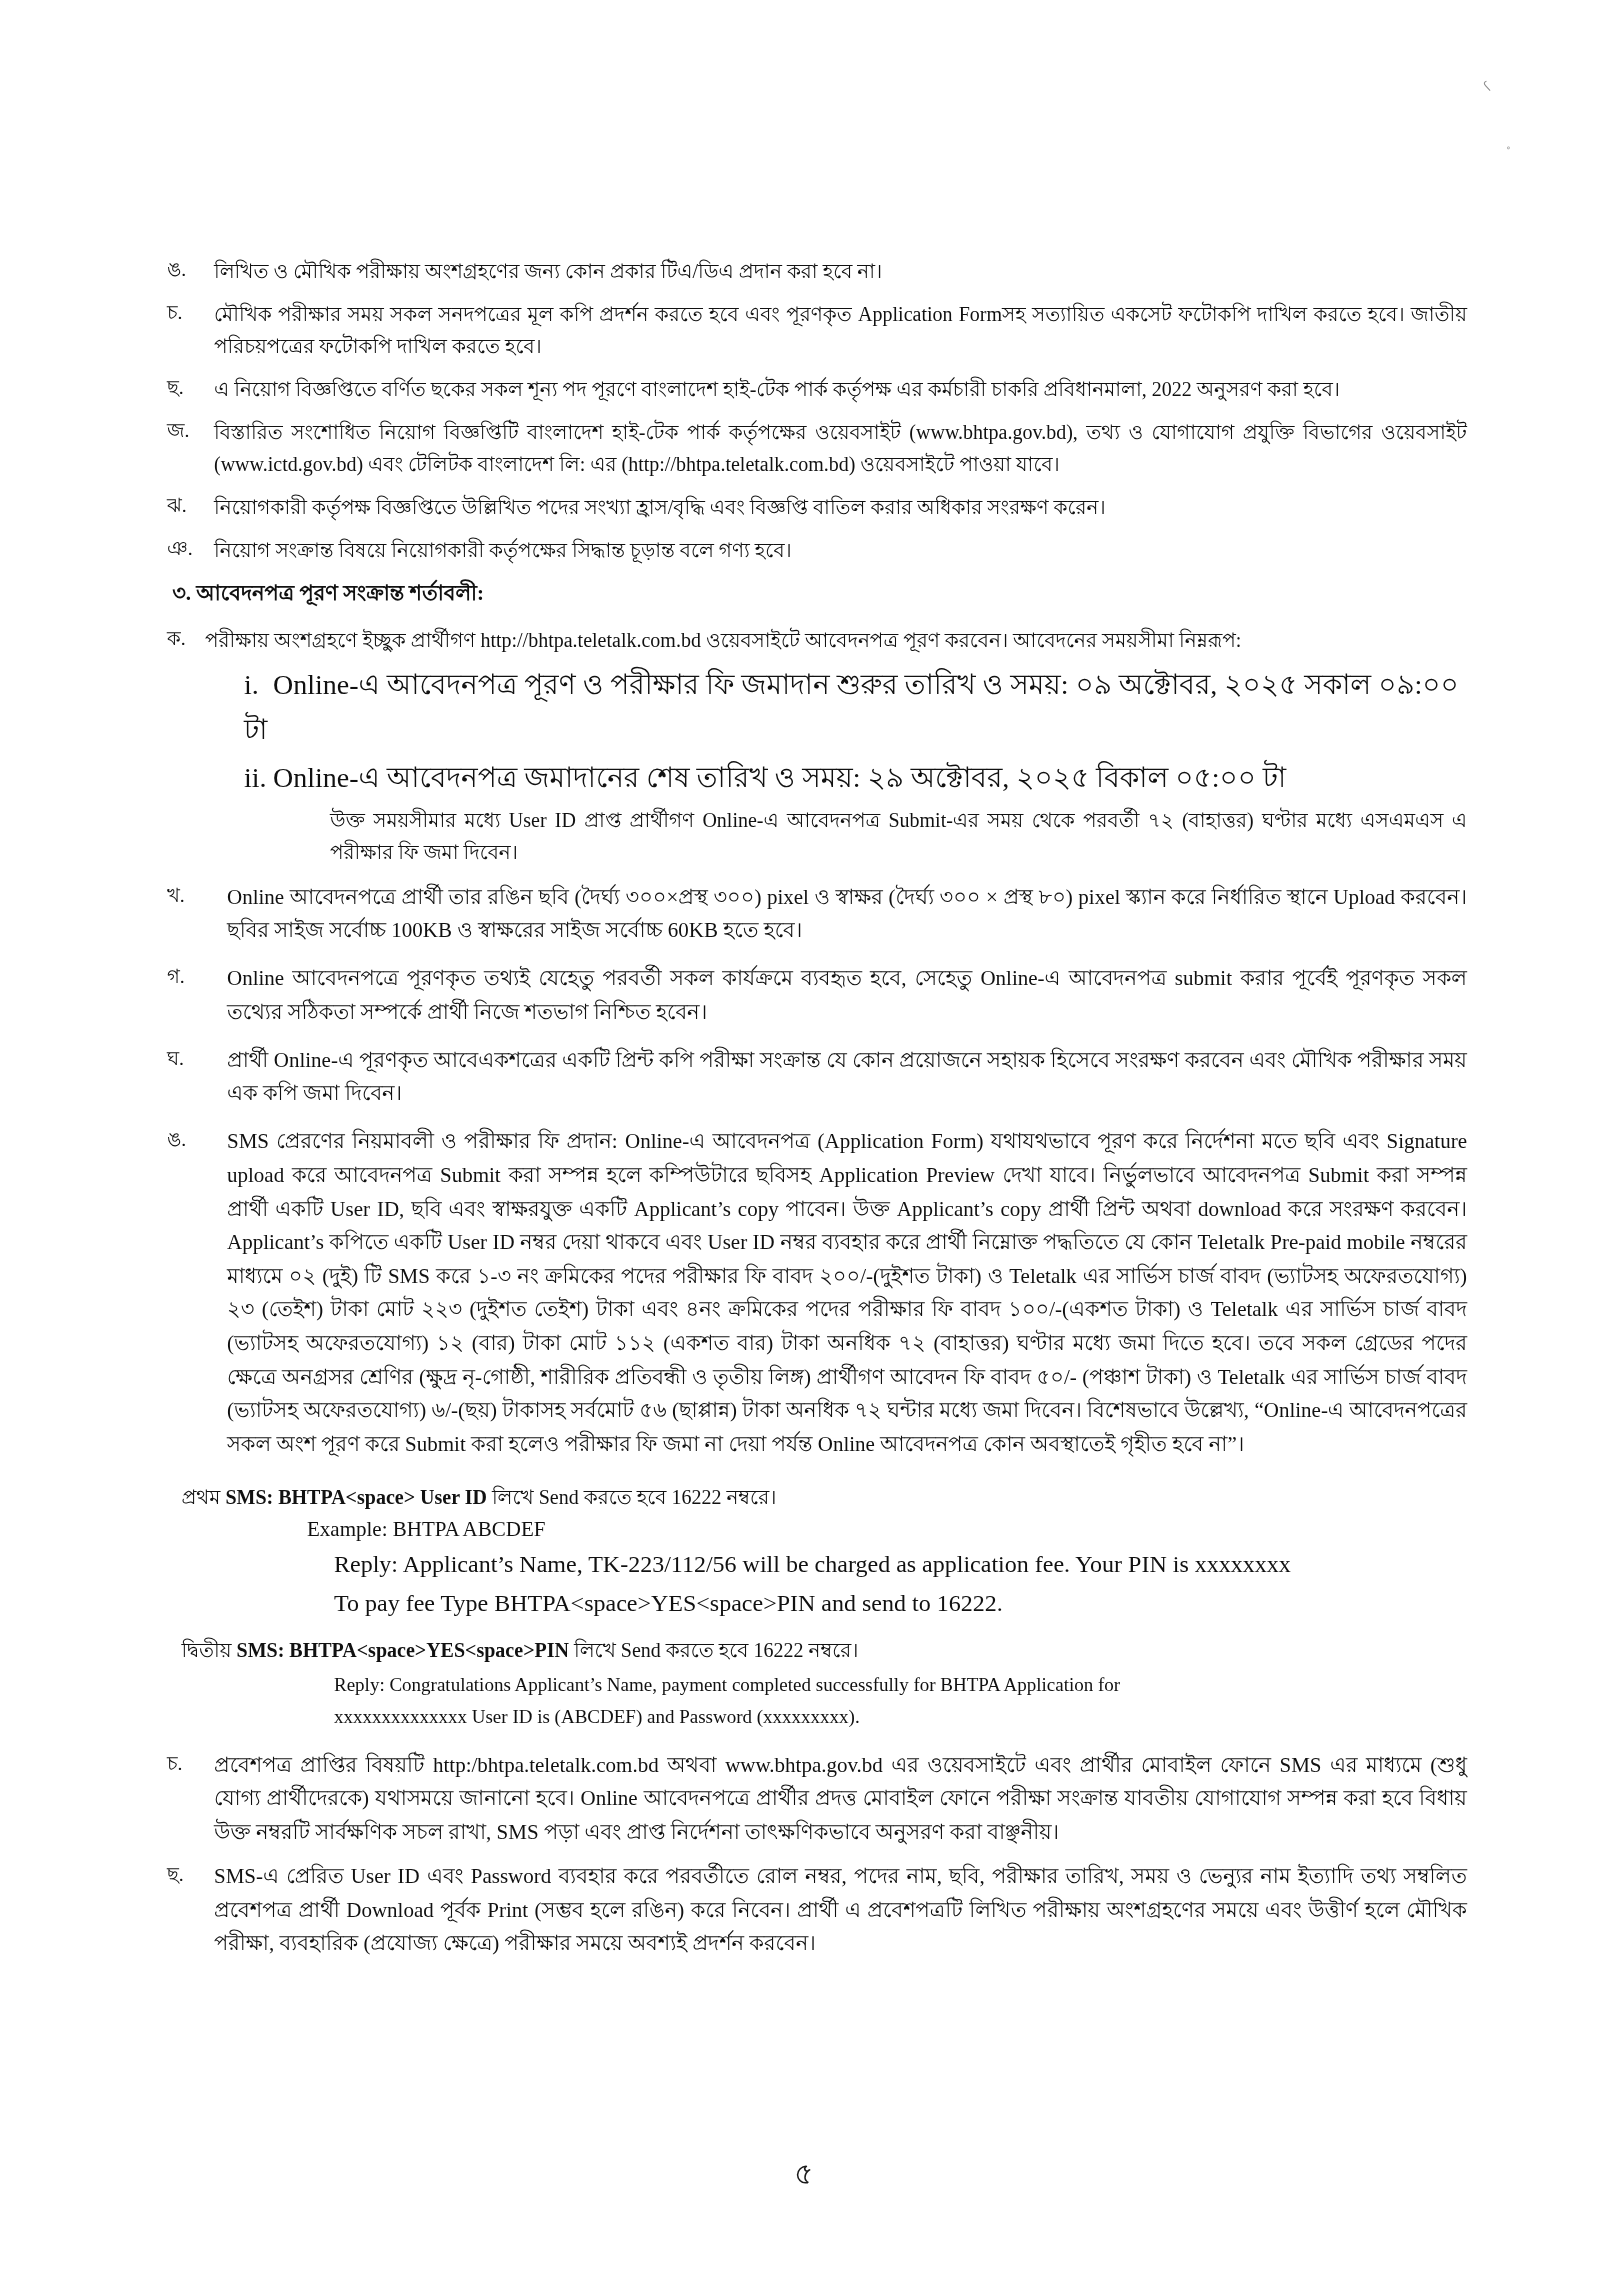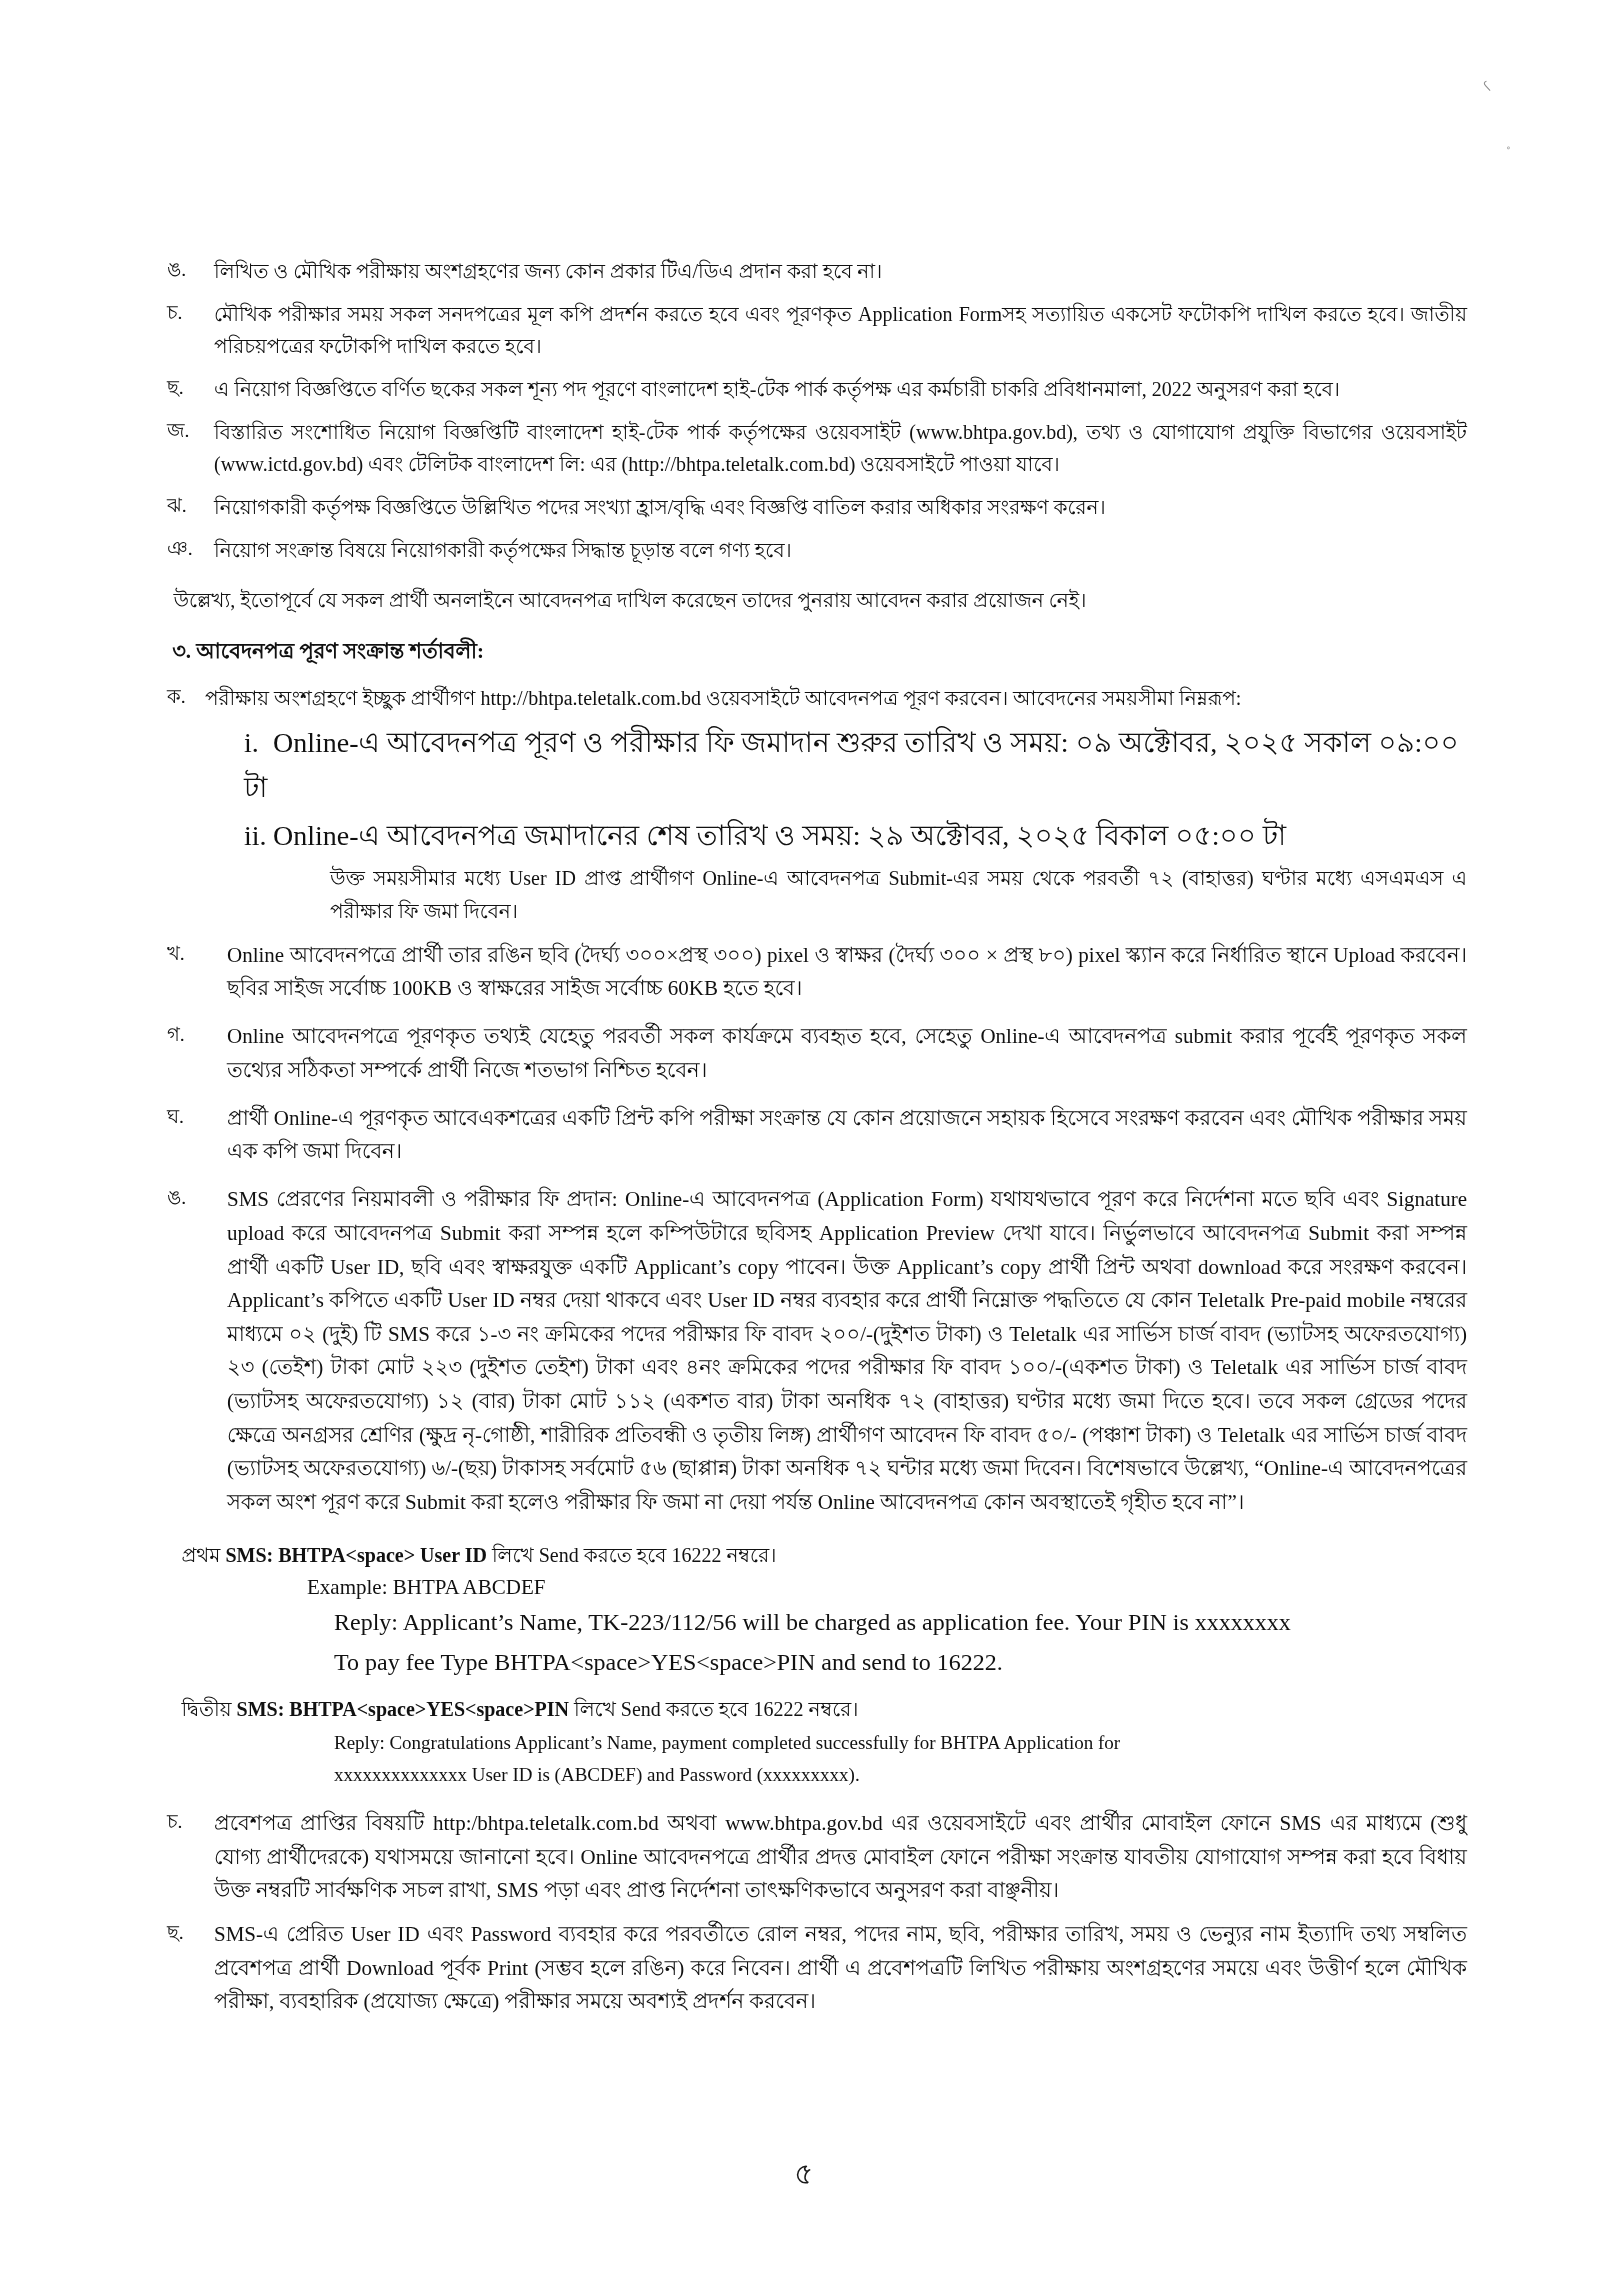--- a/index.html
+++ b/index.html
@@ -154,21 +154,20 @@
     </div>
     <div class="row">
       <div class="mk">ঝ.</div>
       <div class="body-txt">নিয়োগকারী কর্তৃপক্ষ বিজ্ঞপ্তিতে উল্লিখিত পদের সংখ্যা হ্রাস/বৃদ্ধি এবং বিজ্ঞপ্তি বাতিল করার অধিকার সংরক্ষণ করেন।</div>
     </div>
     <div class="row">
       <div class="mk">ঞ.</div>
       <div class="body-txt">নিয়োগ সংক্রান্ত বিষয়ে নিয়োগকারী কর্তৃপক্ষের সিদ্ধান্ত চূড়ান্ত বলে গণ্য হবে।</div>
     </div>
 
-    <div class="note">উল্লেখ্য, ইতোপূর্বে যে সকল প্রার্থী অনলাইনে আবেদনপত্র দাখিল করেছেন তাদের পুনরায় আবেদন করার প্রয়োজন নেই।</div>
 
     <div class="section-title">৩. আবেদনপত্র পূরণ সংক্রান্ত শর্তাবলী:</div>
 
     <div class="sub-a">
       <div class="mk">ক.</div>
       <div class="body-txt">পরীক্ষায় অংশগ্রহণে ইচ্ছুক প্রার্থীগণ http://bhtpa.teletalk.com.bd ওয়েবসাইটে আবেদনপত্র পূরণ করবেন। আবেদনের সময়সীমা নিম্নরূপ:</div>
     </div>
 
     <div class="roman">
       <span class="rmk">i.</span><span>Online-এ আবেদনপত্র পূরণ ও পরীক্ষার ফি জমাদান শুরুর তারিখ ও সময়: ০৯ অক্টোবর, ২০২৫ সকাল ০৯:০০ টা</span>

